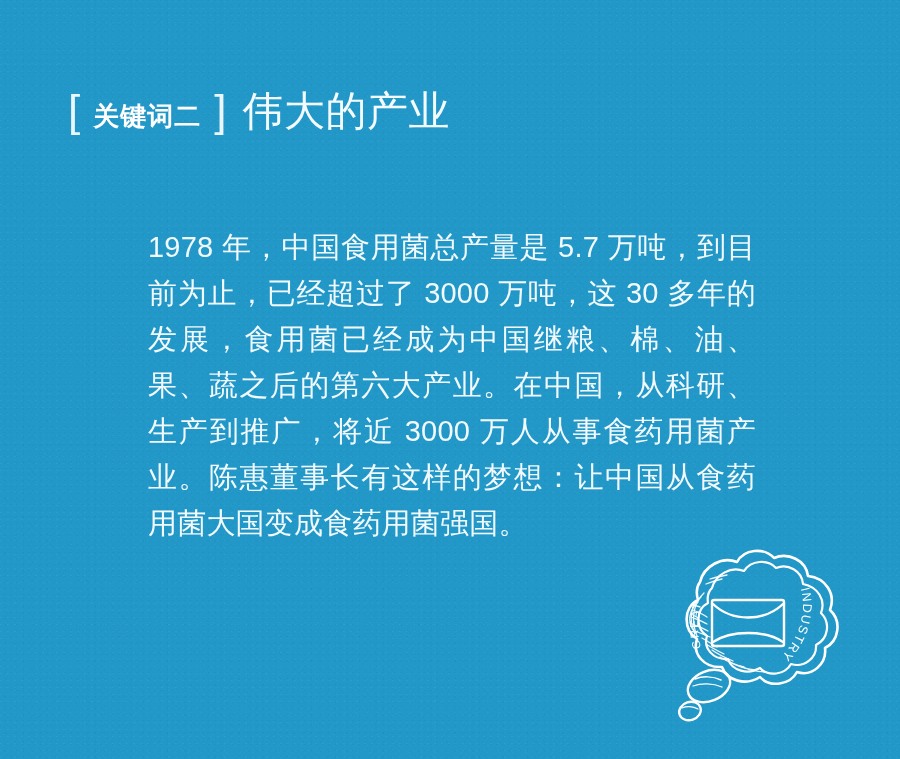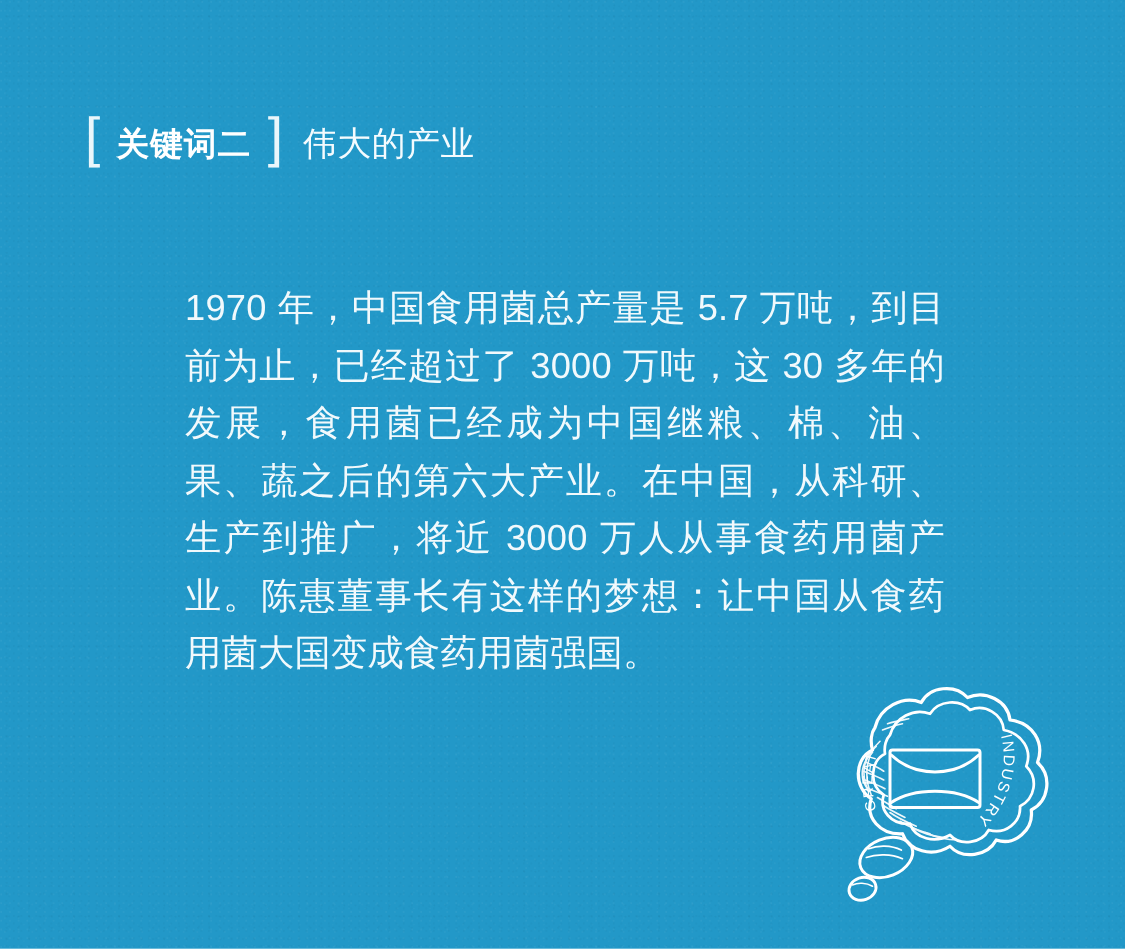--- a/index.html
+++ b/index.html
@@ -59,21 +59,21 @@
   #kw-bracket-open { margin-right: 13px; }
   #kw-bracket-close { margin-left: 13px; }
   #keyword-label {
     font-size: 26px;
     font-weight: 700;
     line-height: 1;
     color: #ffffff;
     letter-spacing: 1px;
   }
   #heading-title {
-    font-size: 27px;
+    font-size: 41px;
     font-weight: 300;
     line-height: 1;
     color: #f4fbfe;
     margin-left: 16px;
     letter-spacing: 0.5px;
   }
 
   
   #body-copy {
     position: absolute;
@@ -106,21 +106,21 @@
 
   <div id="grain"></div>
 
   <div id="heading">
     <span class="brk" id="kw-bracket-open">[</span>
     <span id="keyword-label">关键词二</span>
     <span class="brk" id="kw-bracket-close">]</span>
     <span id="heading-title">伟大的产业</span>
   </div>
 
-  <div id="body-copy">1970 年，中国食用菌总产量是 5.7 万吨，到目前为止，已经超过了 3000 万吨，这 30 多年的发展，食用菌已经成为中国继粮、棉、油、果、蔬之后的第六大产业。在中国，从科研、生产到推广，将近 3000 万人从事食药用菌产业。陈惠董事长有这样的梦想：让中国从食药用菌大国变成食药用菌强国。</div>
+  <div id="body-copy">1978 年，中国食用菌总产量是 5.7 万吨，到目前为止，已经超过了 3000 万吨，这 30 多年的发展，食用菌已经成为中国继粮、棉、油、果、蔬之后的第六大产业。在中国，从科研、生产到推广，将近 3000 万人从事食药用菌产业。陈惠董事长有这样的梦想：让中国从食药用菌大国变成食药用菌强国。</div>
 
   <div id="thought-bubble">
     <svg viewBox="0 0 215 195" xmlns="http://www.w3.org/2000/svg" fill="none" stroke="#ffffff" stroke-linecap="round" stroke-linejoin="round">
 
       <defs>
 
         <path id="arcGreat" d="M 62,113 C 54,88 58,62 74,45"></path>
 
         <path id="arcIndustry" d="M 160,48 C 168,72 160,104 135,124"></path>
       </defs>

